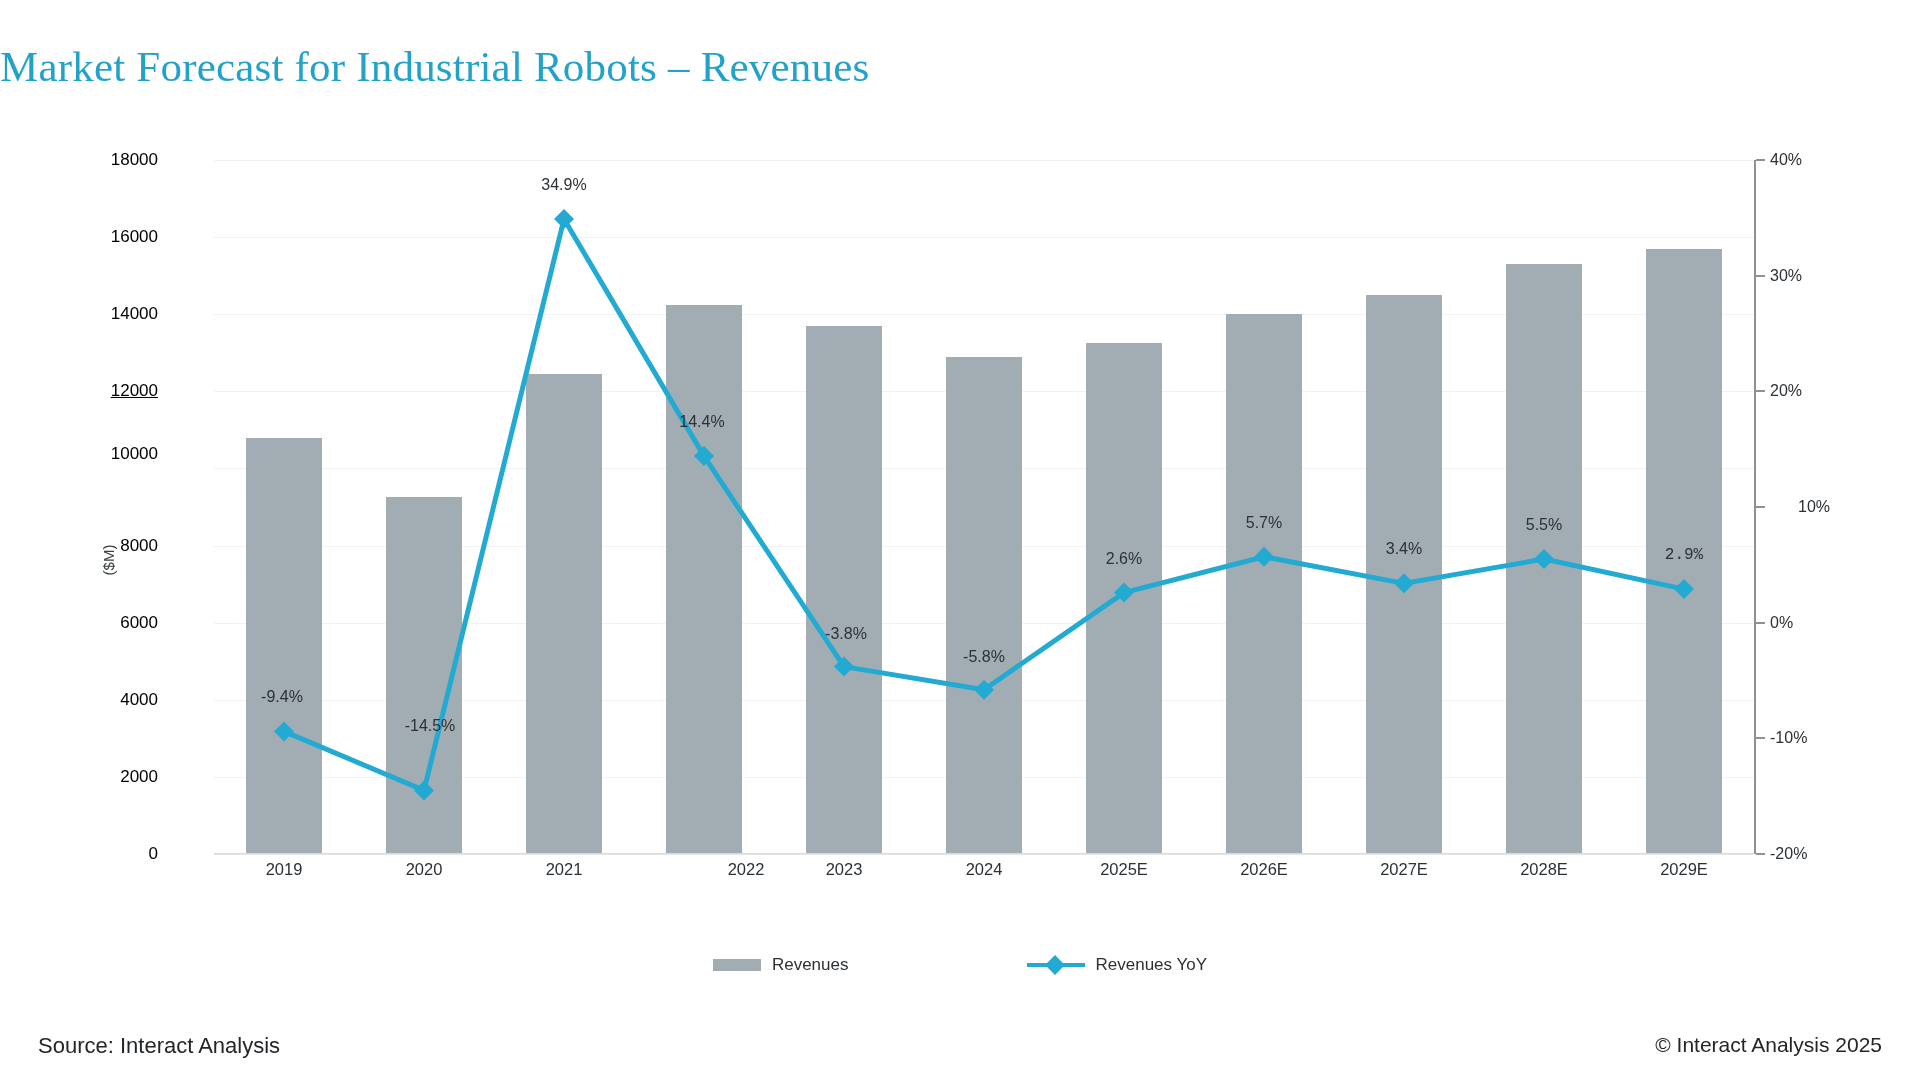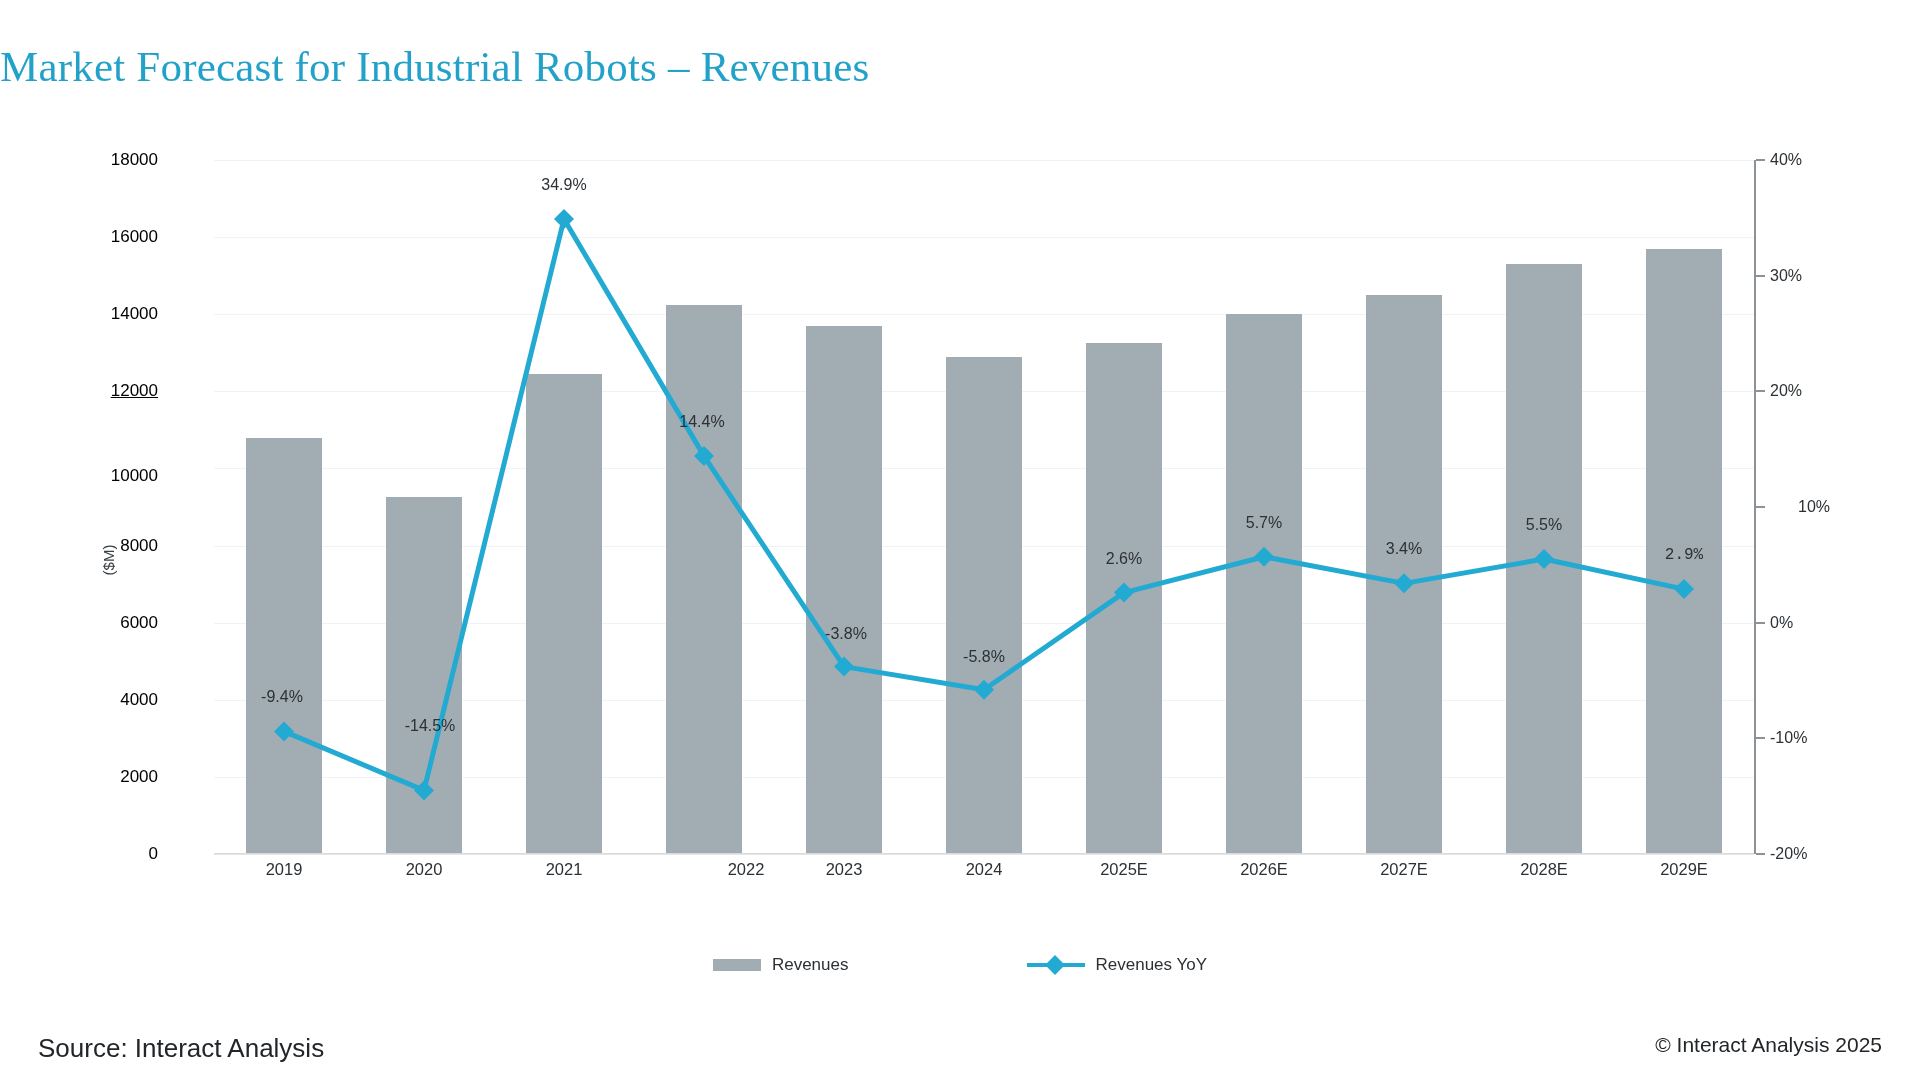--- a/index.html
+++ b/index.html
@@ -81,39 +81,39 @@
   .legend-swatch-line{position:relative;width:58px;height:16px;}
   .legend-swatch-line .lline{
     position:absolute;top:6px;left:0;width:58px;height:4px;background:#23aad2;
   }
   .legend-swatch-line .ldiamond{
     position:absolute;left:21px;top:1px;width:14px;height:14px;background:#23aad2;
     transform:rotate(45deg);
   }
   
   #source-note{
-    position:absolute;left:38px;top:1033px;font-size:26px;color:#232629;white-space:nowrap;text-align:right;
+    position:absolute;left:38px;top:1033px;font-size:22px;color:#232629;white-space:nowrap;text-align:right;
   }
   #copyright-note{
     position:absolute;right:38px;top:1033px;font-size:21px;color:#232629;white-space:nowrap;
   }
 </style>
 </head>
 <body>
 
 <div id="chart-title">Market Forecast for Industrial Robots – Revenues</div>
 
 <div id="axis-left">
   <div id="axis-left-title">($M)</div>
 <div class="ytick" style="top: 694px;">0</div>
     <div class="ytick" style="top: 616.889px;">2000</div>
     <div class="ytick" style="top: 539.778px;">4000</div>
     <div class="ytick" style="top: 462.667px;">6000</div>
     <div class="ytick" style="top: 385.556px;">8000</div>
-    <div class="ytick" style="top: 316px;">10000</div>
+    <div class="ytick" style="top: 294px;">10000</div>
     <div class="ytick" style="top: 231.333px; text-decoration: underline;">12000</div>
     <div class="ytick" style="top: 154.222px;">14000</div>
     <div class="ytick" style="top: 77.1111px;">16000</div>
     <div class="ytick" style="top: 0px;">18000</div>
   </div>
 
 <div id="plot-area">
   <div id="grid">
       <div class="gridline base" style="top: 694px;"></div>
       <div class="gridline" style="top: 616.889px;"></div>

